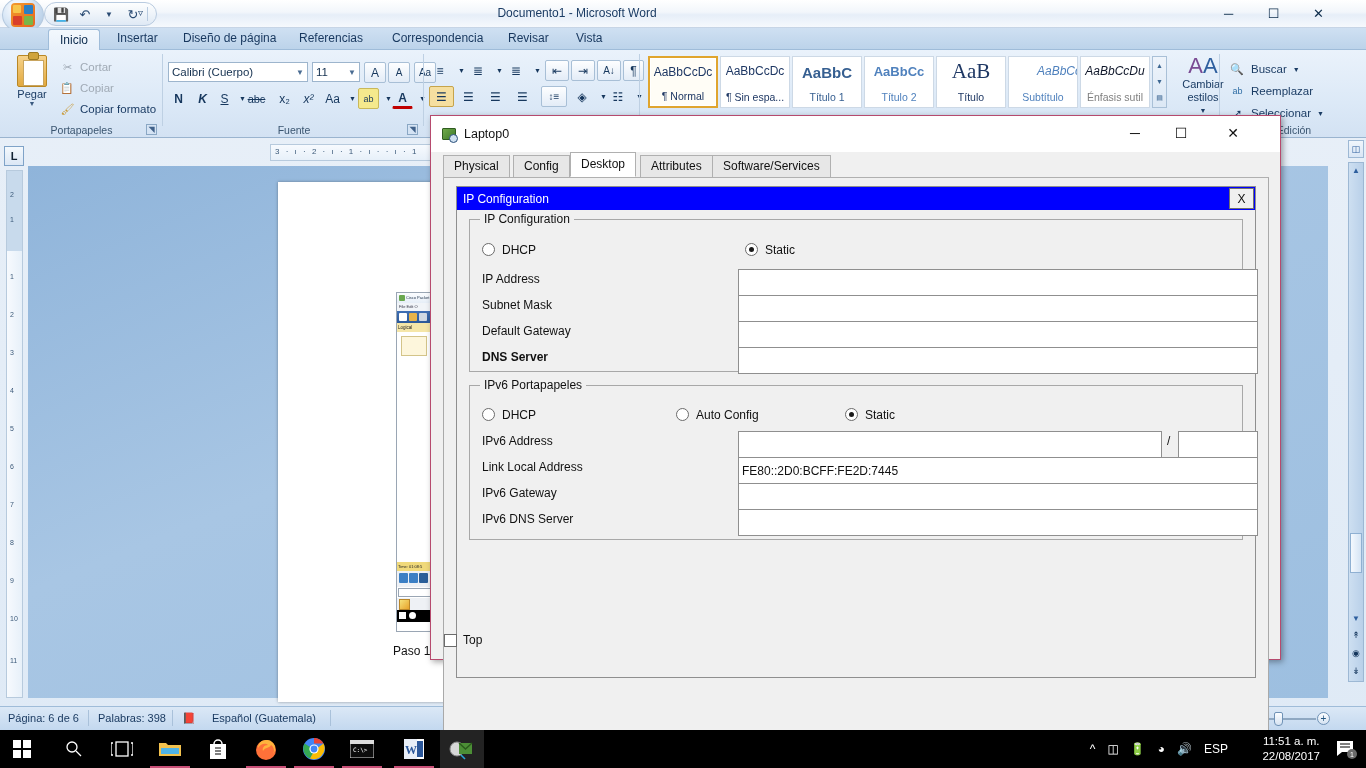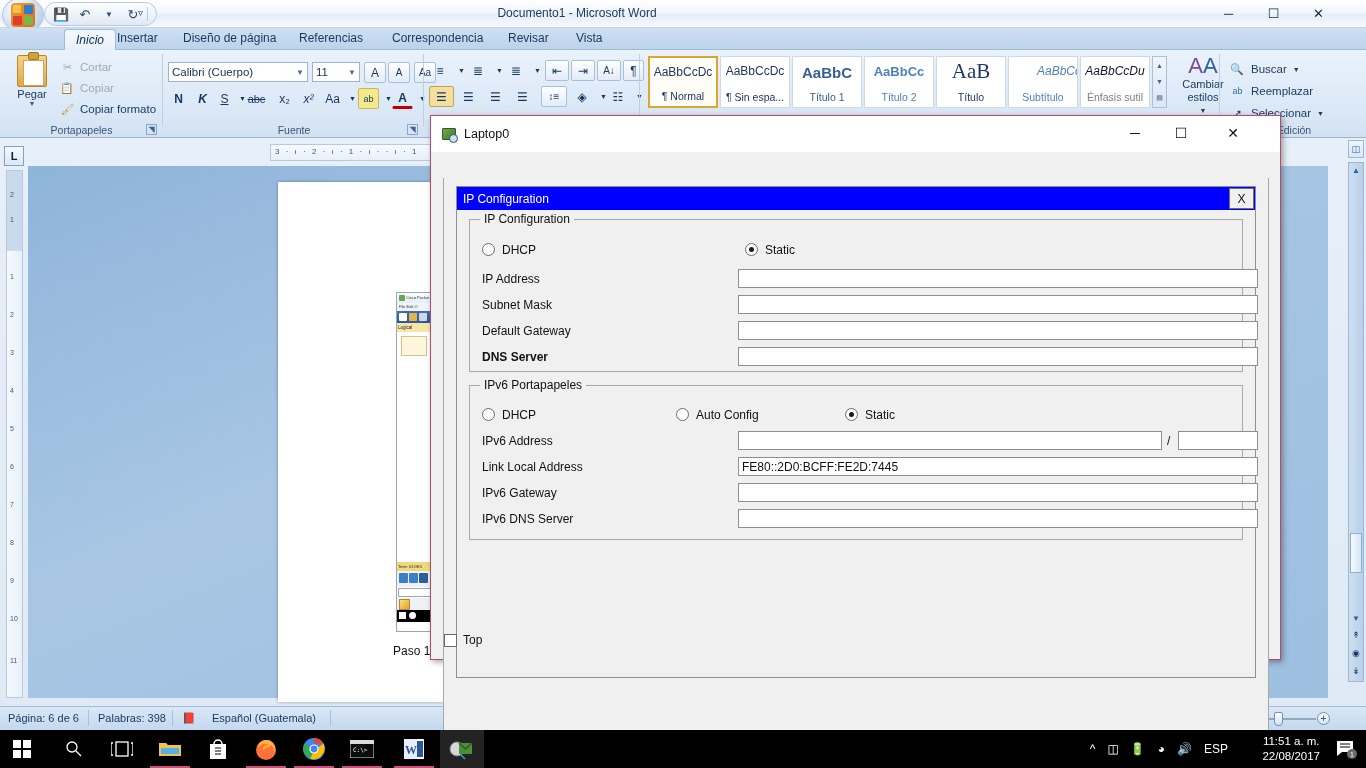--- a/index.html
+++ b/index.html
@@ -302,21 +302,21 @@
   }
   .fieldset {
     position: absolute; border: 1px solid #a8a8a8; background: transparent;
   }
   .fieldset > legend-x {
     position: absolute; left: 10px; top: -8px; background: #f0f0f0;
     padding: 0 4px; font-size: 12px; color: #111;
   }
   .fld-label { position: absolute; font-size: 12px; color: #111; white-space: nowrap; }
   .txtbox {
-    position: absolute; height: 19px; background: #ffffff; border: 1px solid #8f8f8f;
+    position: absolute; height: 27px; background: #ffffff; border: 1px solid #8f8f8f;
     font-size: 12px; color: #111; padding: 1px 3px; display:flex; align-items:center;text-align:center;
   }
   .radio {
     position: absolute; width: 13px; height: 13px; border-radius: 50%;
     border: 1px solid #6b6b6b; background: #ffffff;
   }
   .radio.on::after {
     content:''; position:absolute; left:3px; top:3px; width:5px; height:5px;
     border-radius:50%; background:#1a1a1a;
   }
@@ -359,21 +359,21 @@
         <div class="qat-sep"></div>
       </div>
       <div style="position:absolute;left:138px;top:7px;font-size:10px;color:#2a4b73;">▿</div>
       <div class="word-title">Documento1 - Microsoft Word</div>
       <div class="win-ctl" style="right:115px;">─</div>
       <div class="win-ctl" style="right:70px;">☐</div>
       <div class="win-ctl" style="right:25px;">✕</div>
     </div>
 
     <div class="ribbon-tabs">
-      <div class="rtab active" style="left:64px;font-style:italic;">Inicio</div>
+      <div class="rtab active" style="left:48px;">Inicio</div>
       <div class="rtab" style="left:106px;">Insertar</div>
       <div class="rtab" style="left:172px;">Diseño de página</div>
       <div class="rtab" style="left:288px;">Referencias</div>
       <div class="rtab" style="left:381px;">Correspondencia</div>
       <div class="rtab" style="left:497px;">Revisar</div>
       <div class="rtab" style="left:565px;">Vista</div>
     </div>
 
     <div class="ribbon">
 
@@ -614,20 +614,27 @@
 
   <div class="pt-dialog">
     <div class="pt-dlg-title">
       <span class="pt-dlg-icon"></span>
       <span>Laptop0</span>
       <span class="dlg-ctl" style="right:122px;">─</span>
       <span class="dlg-ctl" style="right:76px;">☐</span>
       <span class="dlg-ctl" style="right:24px;">✕</span>
     </div>
 
+    <div class="pt-tabs">
+      <div class="pt-tab" style="left:0;">Physical</div>
+      <div class="pt-tab" style="left:70px;">Config</div>
+      <div class="pt-tab active" style="left:127px;">Desktop</div>
+      <div class="pt-tab" style="left:197px;">Attributes</div>
+      <div class="pt-tab" style="left:269px;">Software/Services</div>
+    </div>
 
     <div class="pt-body">
 
       <div class="ipcfg-panel" style="left:12px; top:8px; width:800px; height:492px;">
 
         <div class="ipcfg-bar" style="width:798px;">
           <span>IP Configuration</span>
         </div>
         <div class="ipcfg-x">X</div>
 

